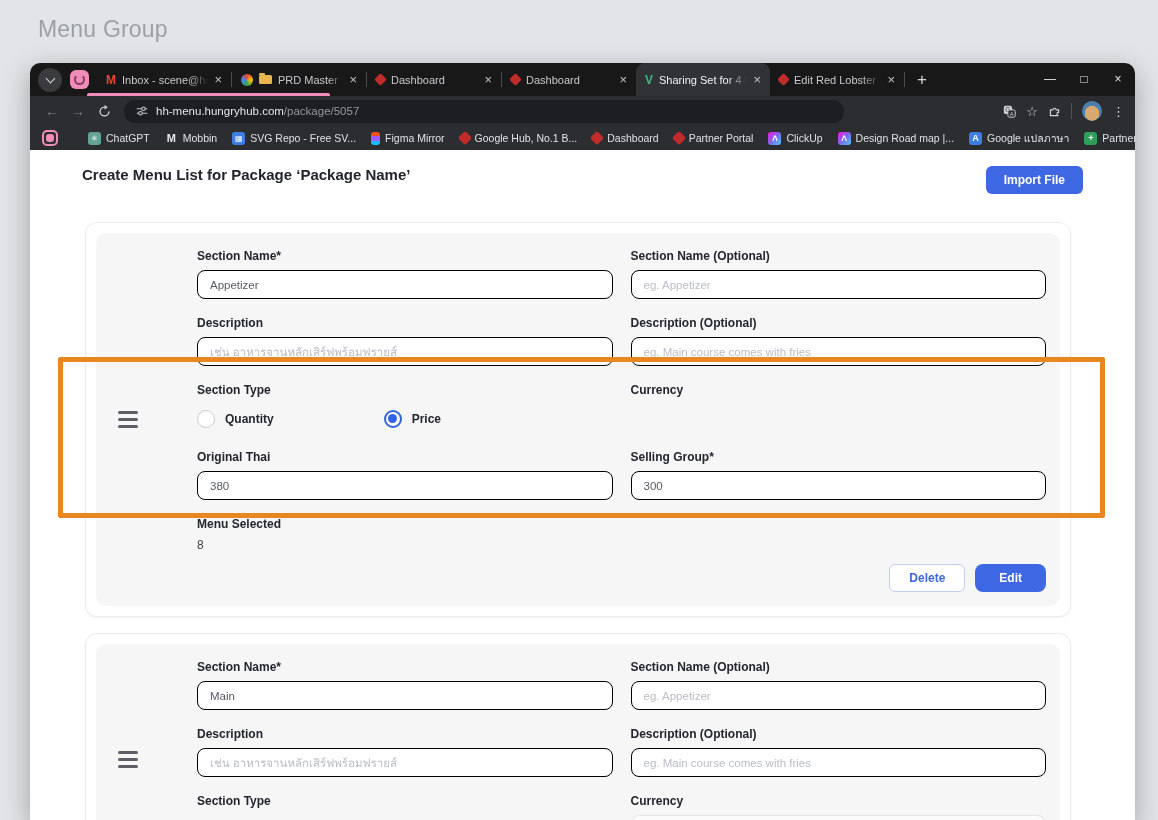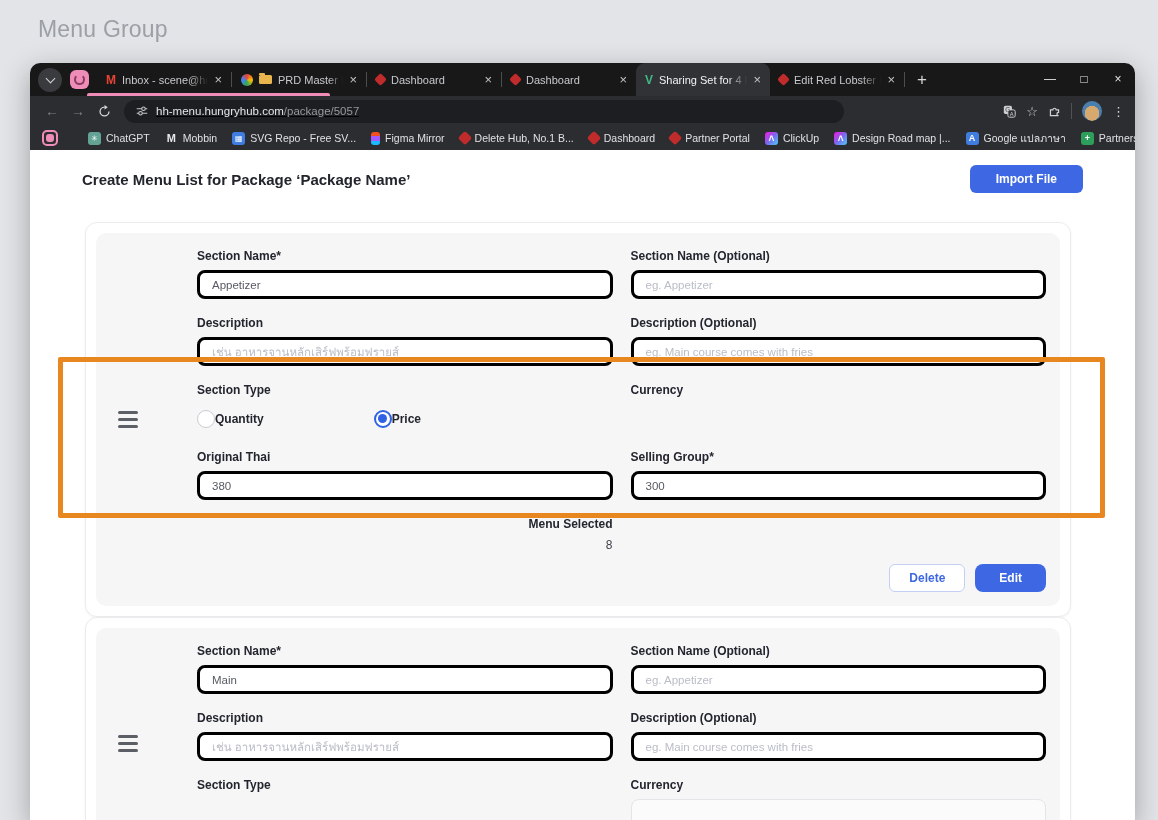--- a/index.html
+++ b/index.html
@@ -61,21 +61,21 @@
   .win-controls{ display:flex; align-items:center; gap:0; margin-bottom:4px;}
   .wc{ width:34px; height:26px; display:flex; align-items:center; justify-content:center; color:#e3e4e6; font-size:12px; cursor:pointer;}
   .group-underline{ position:absolute; left:57px; bottom:0; width:243px; height:3px; background:#ef8cb8; border-radius:2px 2px 0 0;}
   
   .toolbar{ height:30px; background:#2c2d30; display:flex; align-items:center; padding:0 10px; gap:2px;}
   .nav-btn{ width:24px; height:24px; display:flex; align-items:center; justify-content:center;
     color:#7d8085; font-size:14px; border-radius:50%; cursor:pointer; flex:none;}
   .nav-btn.enabled{ color:#d7d8da;}
   .url-pill{ flex:1; max-width:720px; height:23px; background:#1d1e21; border-radius:12px;
     display:flex; align-items:center; padding:0 12px; gap:8px; margin:0 6px;}
-  .url-text{ font-size:11.5px; white-space:nowrap; overflow:hidden;text-decoration:underline;}
+  .url-text{ font-size:11.5px; white-space:nowrap; overflow:hidden;}
   .url-host{ color:#e4e5e7;}
   .url-path{ color:#96989c;}
   .tb-right{ display:flex; align-items:center; gap:10px; margin-left:auto; padding-left:8px;}
   .tb-icon{ color:#cfd1d4; font-size:13px; display:flex; align-items:center; justify-content:center; cursor:pointer;}
   .tb-sep{ width:1px; height:16px; background:#515256;}
   .avatar{ width:20px; height:20px; border-radius:50%; flex:none; cursor:pointer;
     background:radial-gradient(circle at 50% 62%, #d8a96e 0 46%, #4a7fae 47%);}
   .kebab{ color:#cfd1d4; font-size:13px; letter-spacing:0; cursor:pointer;}
   
   .bookmarks-bar{ height:24px; background:#2c2d30; display:flex; align-items:center;
@@ -96,49 +96,49 @@
     background:linear-gradient(180deg,#f24e1e 0 33%,#a259ff 33% 66%,#1abcfe 66% 100%);}
   .bi-diamond{ width:10px; height:10px; background:#c02b2b; transform:rotate(45deg); border-radius:2px;}
   .bi-clickup{ background:linear-gradient(135deg,#fa12e3,#7b68ee,#49ccf9);}
   .bi-clickup::before{ content:"˄"; font-size:10px;}
   .bi-translate{ background:#3f7de0;}
   .bi-translate::before{ content:"A";}
   .bi-sheets{ background:#2e9e5b;}
   .bi-sheets::before{ content:"+";}
   
   .page{ background:#fff; height:670px; padding-top:16px; position:relative;}
-  .page-header{ display:flex; align-items:center; justify-content:space-between;
+  .page-header{ display:flex; align-items:flex-start; justify-content:space-between;
     padding:0 52px 0 52px; height:26px;}
   .page-heading{ font-size:15px; font-weight:bold; color:#22252c;}
   .btn{ border:none; border-radius:6px; font-size:12px; font-weight:bold; cursor:pointer;
     font-family:"Liberation Sans", sans-serif;}
   .btn-primary{ background:#3e68e3; color:#fff;}
-  .import-btn{ padding:7px 26px;}
+  .import-btn{ padding:7px 18px;}
   .cards{ margin:30px 64px 0 55px;}
   .card{ background:#fff; border:1px solid #ececee; border-radius:12px; padding:10px;
-    box-shadow:0 1px 3px rgba(20,20,40,.05); }
+    box-shadow:0 1px 3px rgba(20,20,40,.05); margin-bottom:16px;}
   .panel{ background:#f6f6f7; border-radius:10px; display:flex;}
   .drag-col{ width:101px; flex:none; display:flex; align-items:center;}
   .hamburger{ margin-left:22px; cursor:grab;}
   .hamburger i{ display:block; width:20px; height:2.6px; background:#5c6066; border-radius:2px; margin:4.2px 0;}
   .fields{ flex:1; padding:16px 14px 14px 0;}
   .grid{ display:grid; grid-template-columns:1fr 1fr; column-gap:18px;}
   .field{ margin-bottom:17px;}
   .field label{ display:block; font-size:12px; font-weight:bold; color:#23262e; margin-bottom:7px;}
-  .field input{ width:100%; height:29px; border:3px solid #000000; border-radius:8px;
+  .field input{ width:100%; height:29px; border:1px solid #000000; border-radius:8px;
     background:#fff; padding:0 12px; font-size:11.5px; color:#565a63;
     font-family:"Liberation Sans", sans-serif; outline:none;}
   .field input::placeholder{ color:#b9bdc6;}
   .select{ width:100%; height:29px; border:1px solid #e4e5e8; border-radius:8px;
     background:#fbfbfc; padding:0 12px; font-size:11.5px; color:#a2a7b0;
     display:flex; align-items:center; justify-content:space-between; cursor:default;}
   .select .chev{ width:7px; height:7px; border-right:1.4px solid #a2a7b0; border-bottom:1.4px solid #a2a7b0;
     transform:rotate(45deg); margin-top:-4px;}
   .radio-row{ display:flex; align-items:center; height:29px; gap:110px; margin-top:2px;}
-  .radio-opt{ display:flex; align-items:center; cursor:pointer;}
+  .radio-opt{ display:flex; align-items:center; gap:10px; cursor:pointer;}
   .radio{ width:18px; height:18px; border-radius:50%; background:#fff; border:1.5px solid #c9ccd2; position:relative; flex:none;}
   .radio.checked{ border:2px solid #2f62e4;}
   .radio.checked::after{ content:""; position:absolute; inset:2.5px; background:#2f62e4; border-radius:50%;}
   .radio-label{ font-size:12px; font-weight:bold; color:#23262e;}
   .static-value{ font-size:12px; color:#3f434b; margin-top:3px;}
   .actions{ display:flex; justify-content:flex-end; gap:10px; margin-top:4px;}
   .btn-outline{ background:#fff; border:1px solid #c3d0f4; color:#3e68e3; padding:6px 19px;}
   .edit-btn{ padding:6px 24px;border-radius:8px;}
   
   .highlight-rect{
@@ -266,21 +266,21 @@
     <div class="bm">
       <span class="bi bi-svgrepo"></span>
       <span>SVG Repo - Free SV...</span>
     </div>
     <div class="bm">
       <span class="bi bi-figma"></span>
       <span>Figma Mirror</span>
     </div>
     <div class="bm">
       <span class="bi bi-diamond"></span>
-      <span>Delete Hub, No.1 B...</span>
+      <span>Google Hub, No.1 B...</span>
     </div>
     <div class="bm">
       <span class="bi bi-diamond"></span>
       <span>Dashboard</span>
     </div>
     <div class="bm">
       <span class="bi bi-diamond"></span>
       <span>Partner Portal</span>
     </div>
     <div class="bm">
@@ -356,21 +356,21 @@
                 <label>Currency</label>
               </div>
               <div class="field">
                 <label>Original Thai</label>
                 <input value="380" style="">
               </div>
               <div class="field">
                 <label>Selling Group*</label>
                 <input value="300" style="">
               </div>
-              <div class="field" style="margin-bottom:8px;text-align:right;">
+              <div class="field" style="margin-bottom:8px;">
                 <label>Menu Selected</label>
                 <div class="static-value">8</div>
               </div>
               <div></div>
             </div>
             <div class="actions">
               <button class="btn btn-outline">Delete</button>
               <button class="btn btn-primary edit-btn">Edit</button>
             </div>
           </div>

